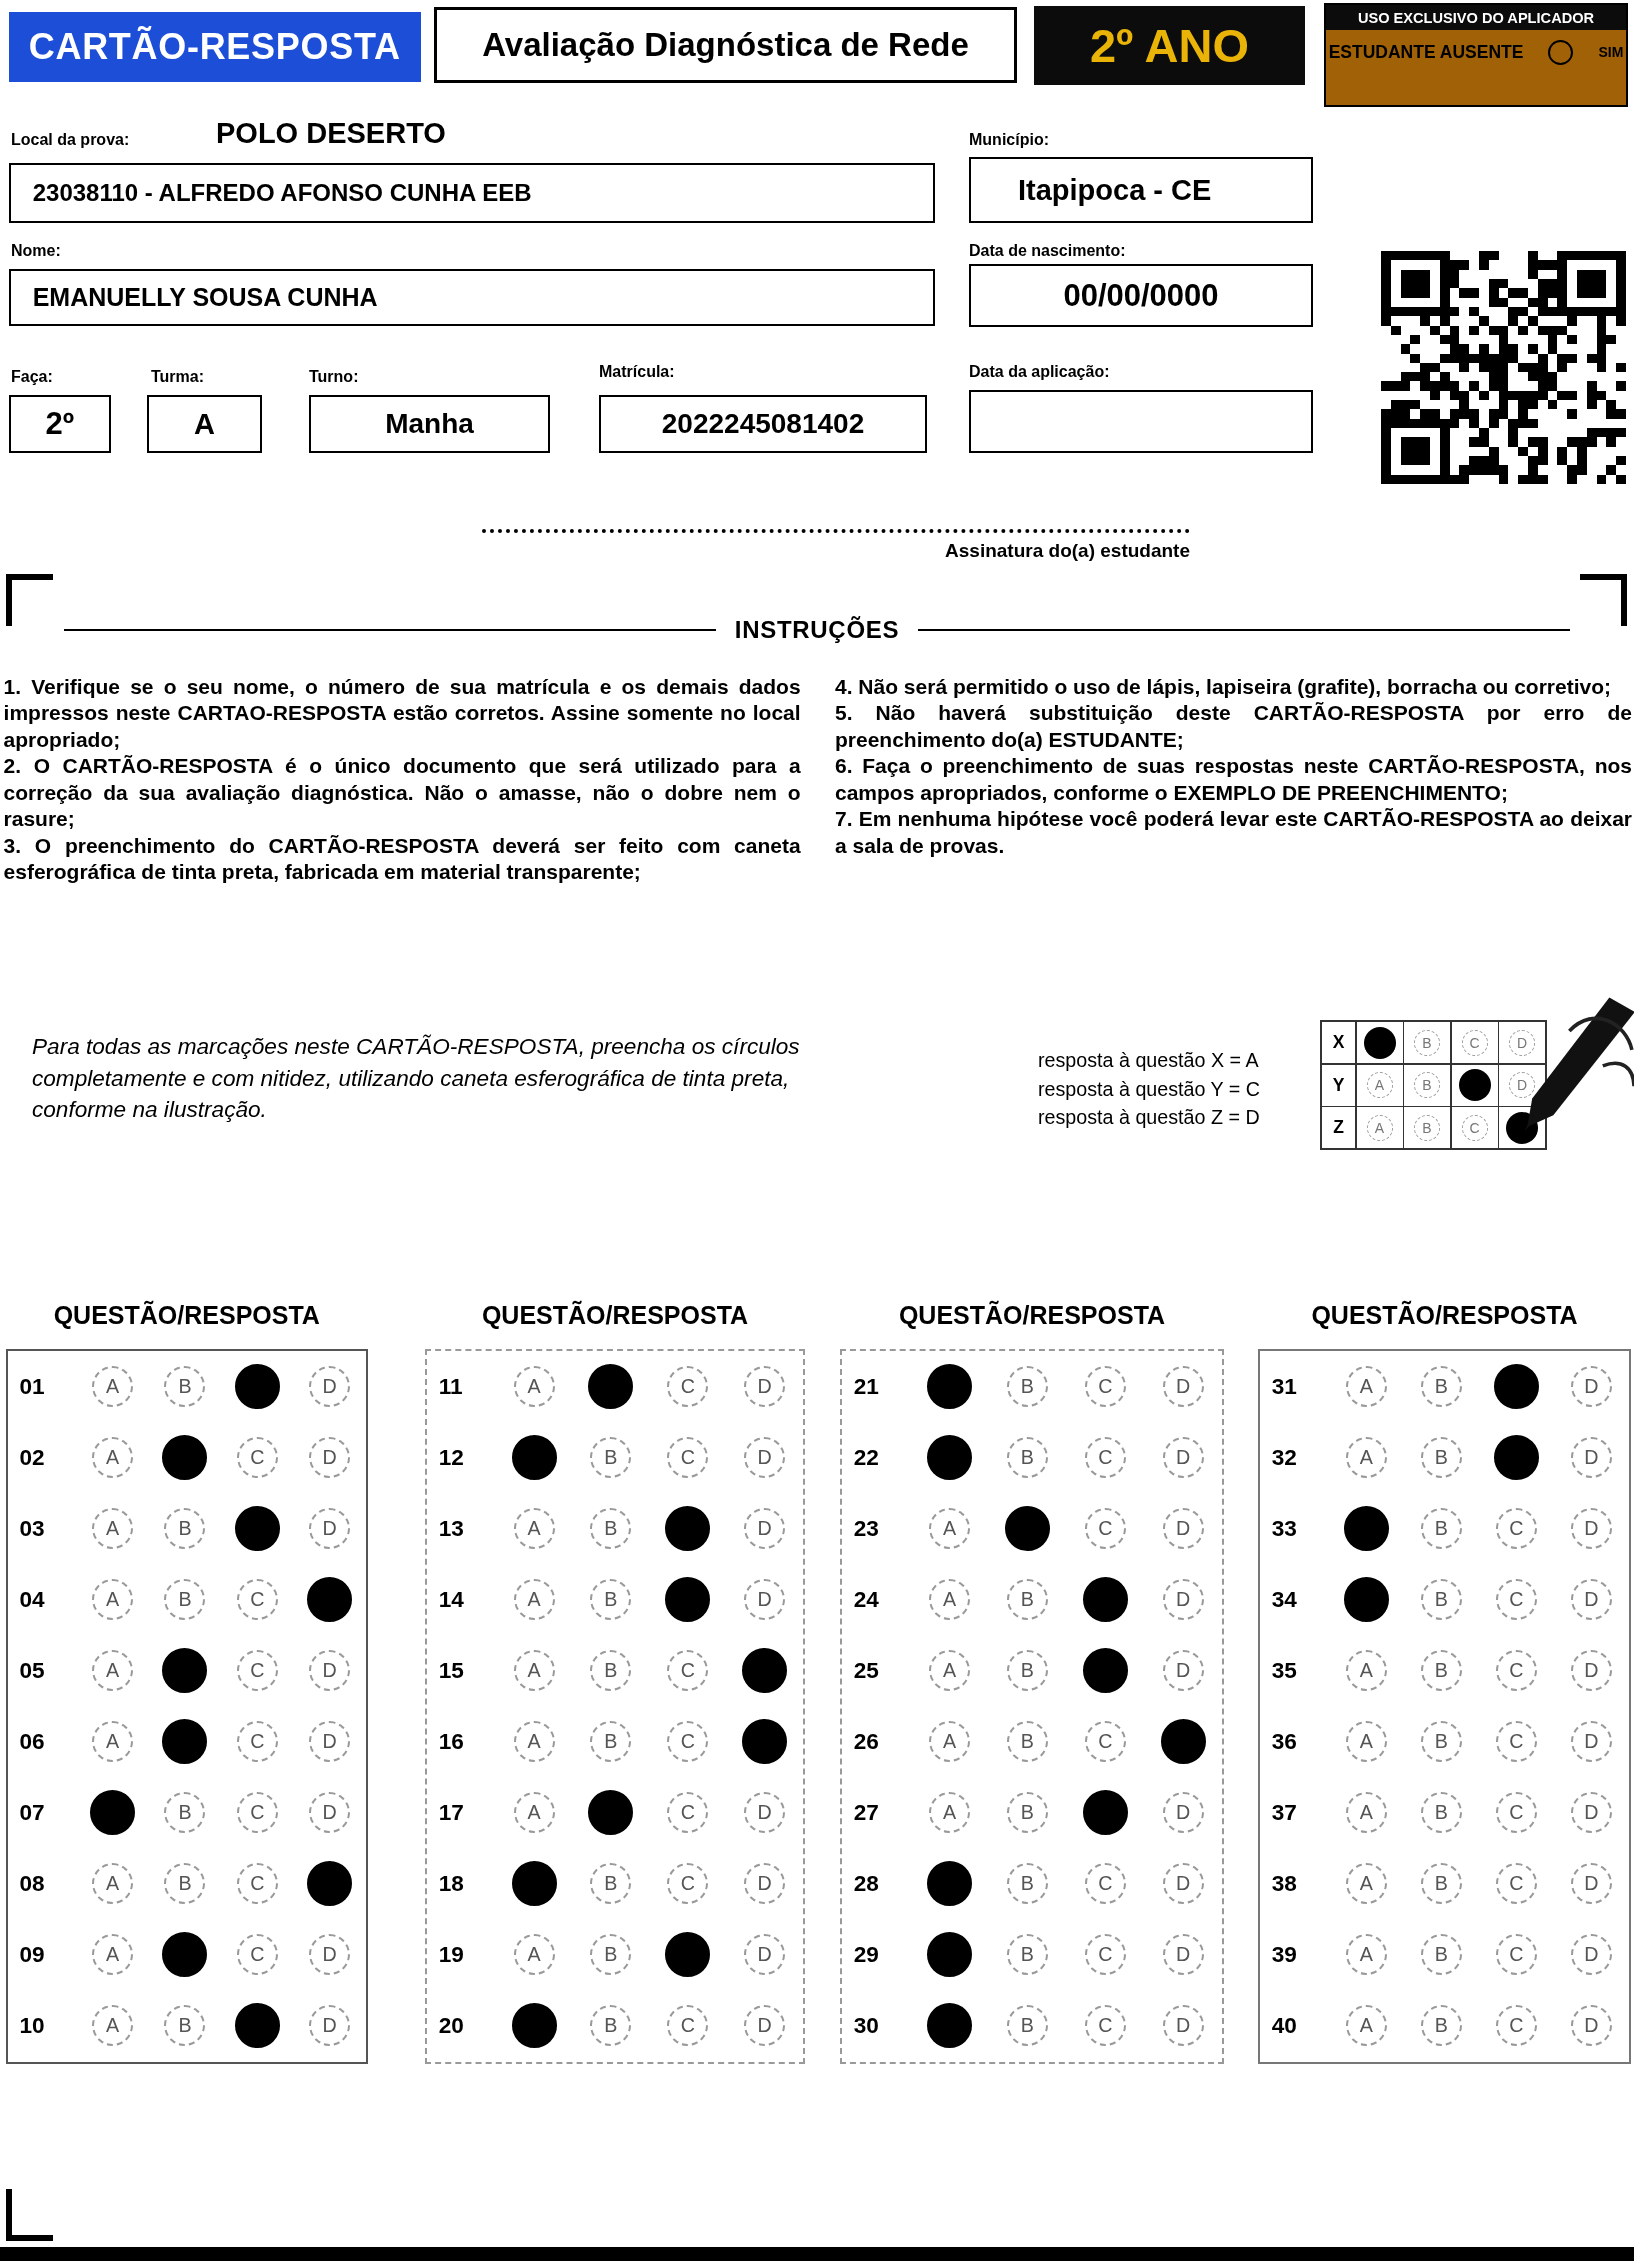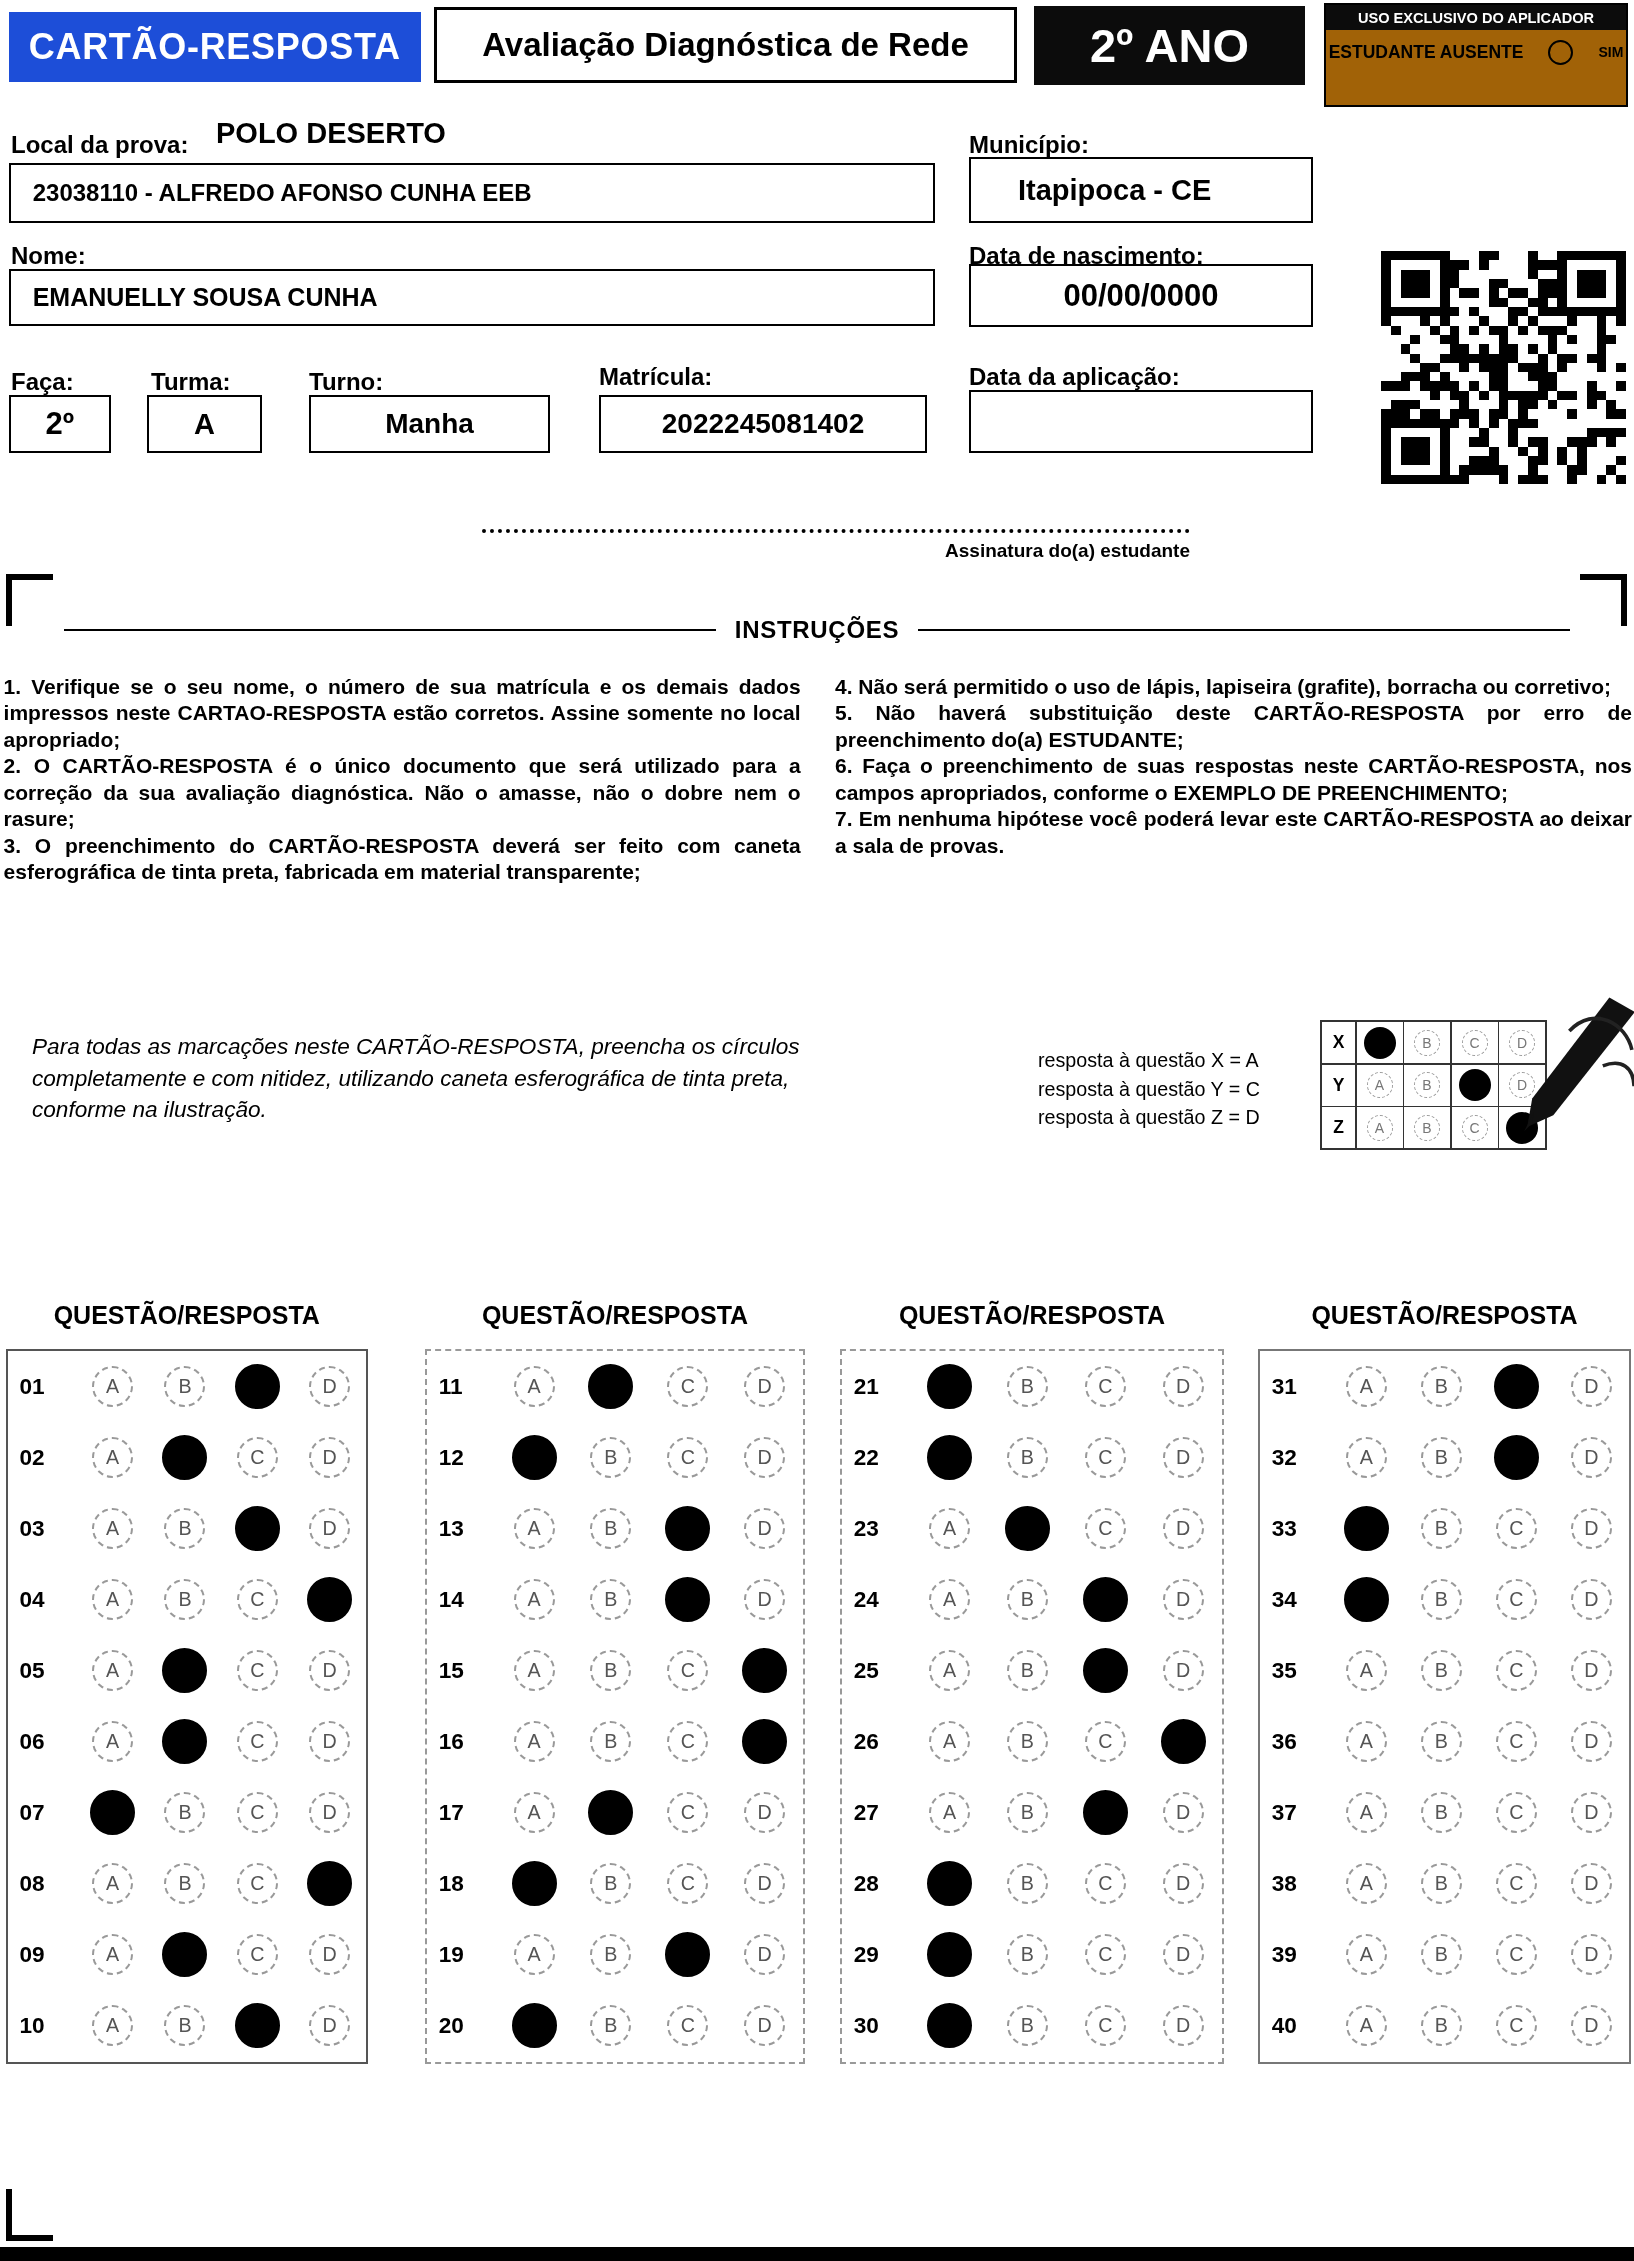--- a/index.html
+++ b/index.html
@@ -5,32 +5,32 @@
   * { margin:0; padding:0; box-sizing:border-box; }
   html,body { background:#e9e9e9; }
   body { font-family:"Liberation Sans", sans-serif; color:#000; }
   .sheet { position:relative; width:1635px; height:2261px; background:#fff; overflow:hidden; margin:0 auto; }
 
   
   .hdr-cartao { position:absolute; left:8.7px; top:11.7px; width:412px; height:70px; background:#1d4ed8; color:#fff;
     display:flex; align-items:center; justify-content:center; font-size:36px; font-weight:bold; letter-spacing:0.7px; }
   .hdr-exam { position:absolute; left:434px; top:7.3px; width:583px; height:76px; border:3.6px solid #000;
     display:flex; align-items:center; justify-content:center; font-size:33px; font-weight:bold; }
-  .hdr-grade { position:absolute; left:1034px; top:5.8px; width:271px; height:79px; background:#0c0c0c; color:#ffffff;
+  .hdr-grade { position:absolute; left:1034px; top:5.8px; width:271px; height:79px; background:#0c0c0c; color:#eab308;
     display:flex; align-items:center; justify-content:center; font-size:47px; font-weight:bold; }
   .hdr-app { position:absolute; left:1324px; top:2.9px; width:304px; height:104px; border:2.2px solid #000; border-radius:0;
     overflow:hidden; background:#a16207; }
   .app-title { background:#0c0c0c; color:#fff; font-size:14.6px; font-weight:bold; text-align:center; padding:5.1px 0 4.4px; }
   .app-row { display:flex; align-items:center; justify-content:center; gap:25px; margin-top:9.5px; }
   .app-absent { font-size:17.5px; font-weight:bold; }
   .app-circle { width:25px; height:25px; border:2.2px solid #000; border-radius:50%; display:inline-block; }
   .app-sim { font-size:14px; font-weight:bold; }
 
   
-  .lbl { position:absolute; font-size:24px; font-weight:bold; }
+  .lbl { position:absolute; font-size:16px; font-weight:bold; }
   #lbl-local { left:11px; top:131px; }
   #val-local { position:absolute; left:216px; top:117px; font-size:29px; font-weight:bold; }
   #lbl-municipio { left:969px; top:131px; }
   .vbox { position:absolute; border:2.9px solid #000; display:flex; align-items:center; font-weight:bold; background:#fff; }
   #box-school { left:8.7px; top:163px; width:926px; height:60px; padding-left:22px; font-size:24px; }
   #box-municipio { left:969px; top:157px; width:344px; height:66px; padding-left:47px; font-size:29px; }
   #lbl-nome { left:11px; top:242px; }
   #lbl-nascimento { left:969px; top:242px; }
   #box-nome { left:8.7px; top:269px; width:926px; height:57px; padding-left:22px; font-size:25px; }
   #box-nascimento { left:969px; top:264px; width:344px; height:63px; justify-content:center; font-size:31px; }

